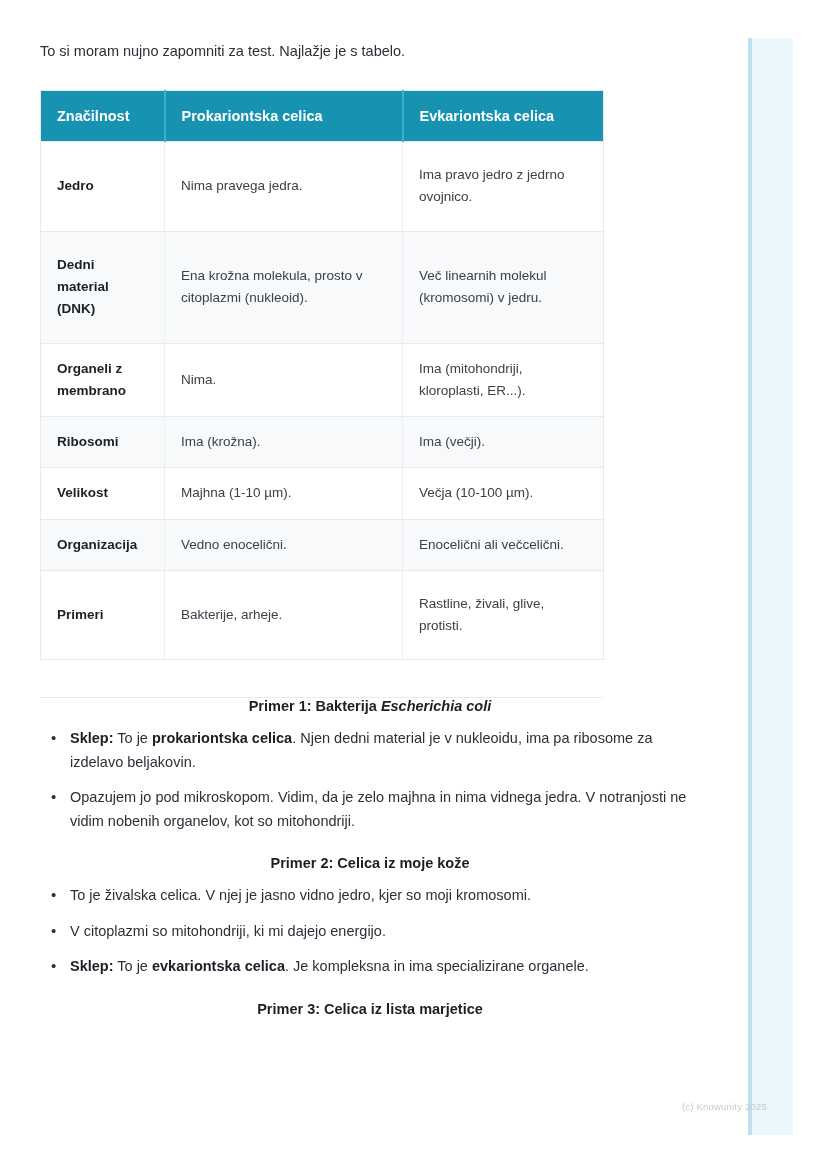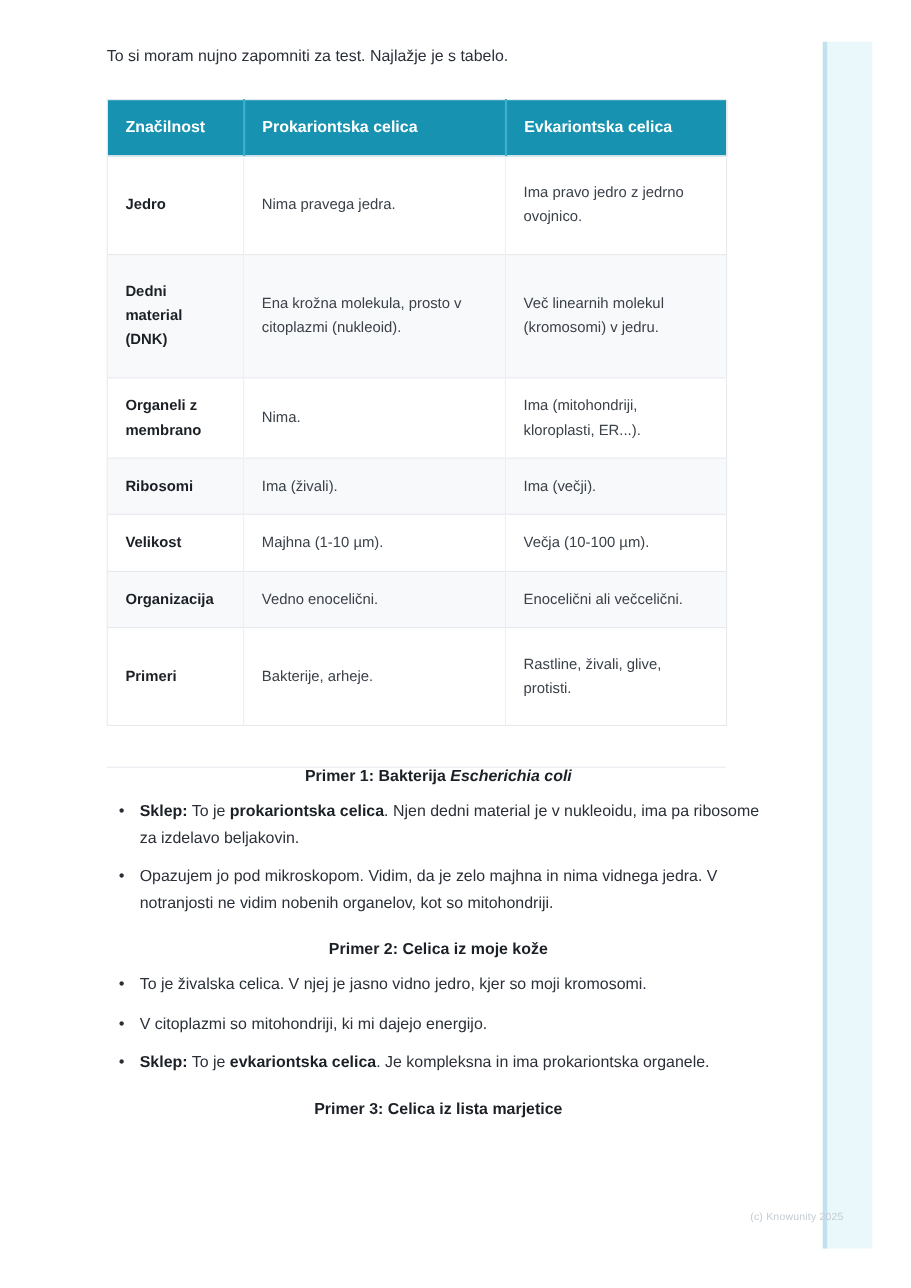--- a/index.html
+++ b/index.html
@@ -23,21 +23,21 @@
     height: 1097px;
     background: #eaf7fb;
     border-left: 4px solid #bfe2ee;
   }
 
   
   .page {
     position: absolute;
     left: 0; top: 0;
     width: 700px;
-    padding: 40px 0 0 97px;
+    padding: 40px 0 0 40px;
   }
 
   .intro {
     font-size: 14.5px;
     line-height: 1.6;
     color: #2b3038;
     margin: 0 0 27px 0;
   }
 
   
@@ -179,21 +179,21 @@
         <td>Ena krožna molekula, prosto v citoplazmi (nukleoid).</td>
         <td>Več linearnih molekul (kromosomi) v jedru.</td>
       </tr>
       <tr>
         <td class="feat">Organeli z membrano</td>
         <td>Nima.</td>
         <td>Ima (mitohondriji, kloroplasti, ER...).</td>
       </tr>
       <tr class="alt">
         <td class="feat">Ribosomi</td>
-        <td>Ima (živali).</td>
+        <td>Ima (krožna).</td>
         <td>Ima (večji).</td>
       </tr>
       <tr>
         <td class="feat">Velikost</td>
         <td>Majhna (1-10 µm).</td>
         <td>Večja (10-100 µm).</td>
       </tr>
       <tr class="alt">
         <td class="feat">Organizacija</td>
         <td>Vedno enocelični.</td>
@@ -216,21 +216,21 @@
       <li><b>Sklep:</b><span> To je </span><b>prokariontska celica</b><span>. Njen dedni material je v nukleoidu, ima pa ribosome za izdelavo beljakovin.</span></li>
       <li><span>Opazujem jo pod mikroskopom. Vidim, da je zelo majhna in nima vidnega jedra. V notranjosti ne vidim nobenih organelov, kot so mitohondriji.</span></li>
     </ul>
   </div>
 
   <div class="block">
     <h3 class="example-title"><span>Primer 2: Celica iz moje kože</span></h3>
     <ul class="points">
       <li><span>To je živalska celica. V njej je jasno vidno jedro, kjer so moji kromosomi.</span></li>
       <li><span>V citoplazmi so mitohondriji, ki mi dajejo energijo.</span></li>
-      <li><b>Sklep:</b><span> To je </span><b>evkariontska celica</b><span>. Je kompleksna in ima prokariontska organele.</span></li>
+      <li><b>Sklep:</b><span> To je </span><b>evkariontska celica</b><span>. Je kompleksna in ima specializirane organele.</span></li>
     </ul>
   </div>
 
   <div class="block last">
     <h3 class="example-title"><span>Primer 3: Celica iz lista marjetice</span></h3>
   </div>
 
 </div>
 
 <div class="watermark">(c) Knowunity 2025</div>

